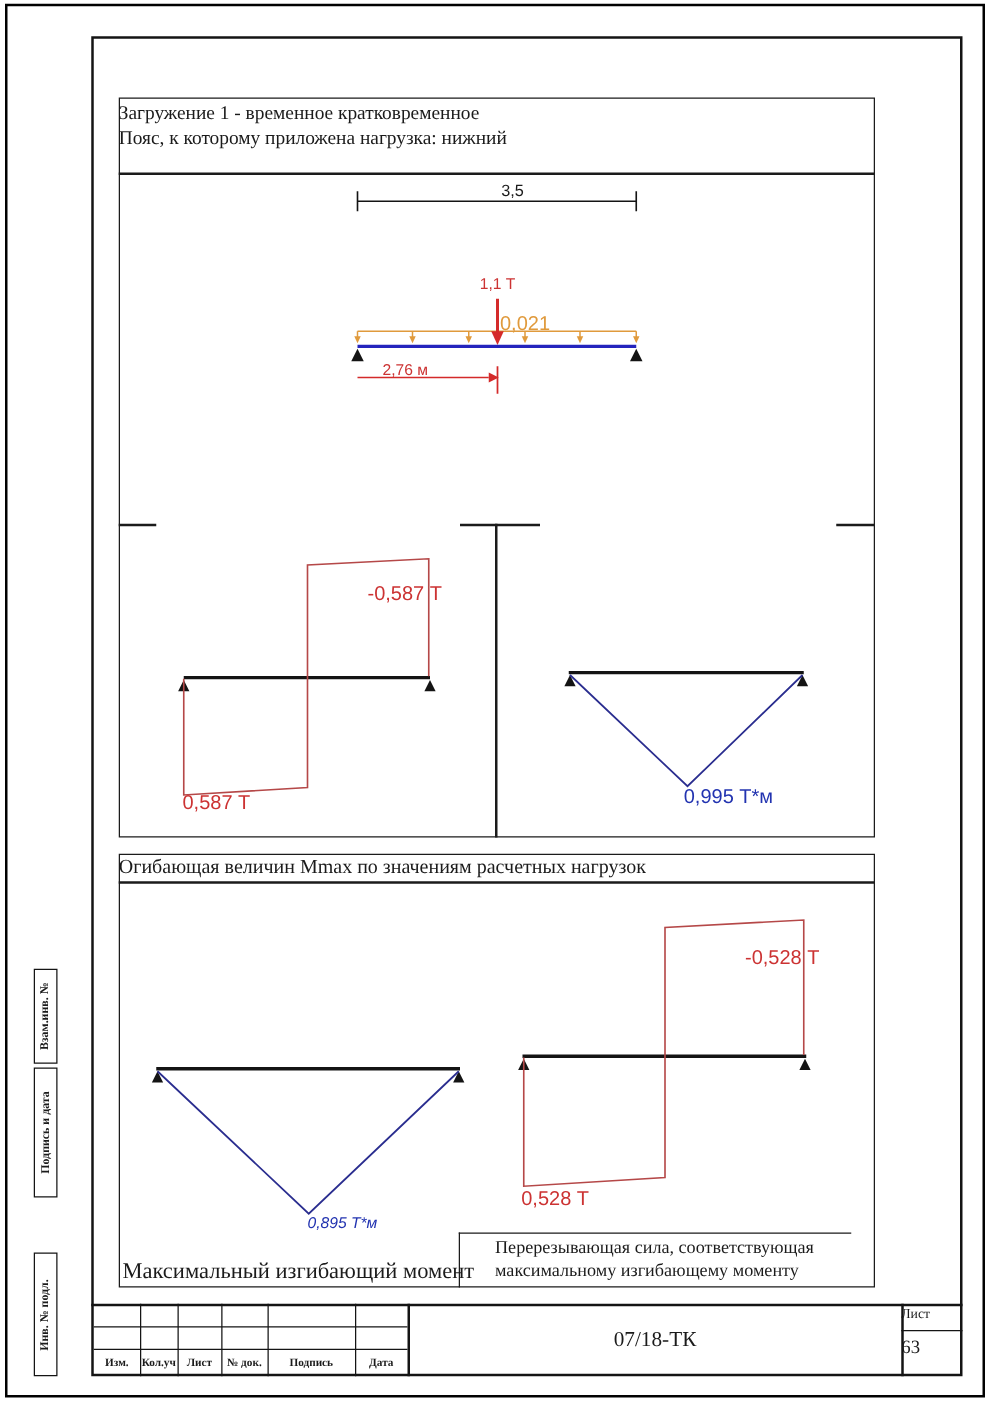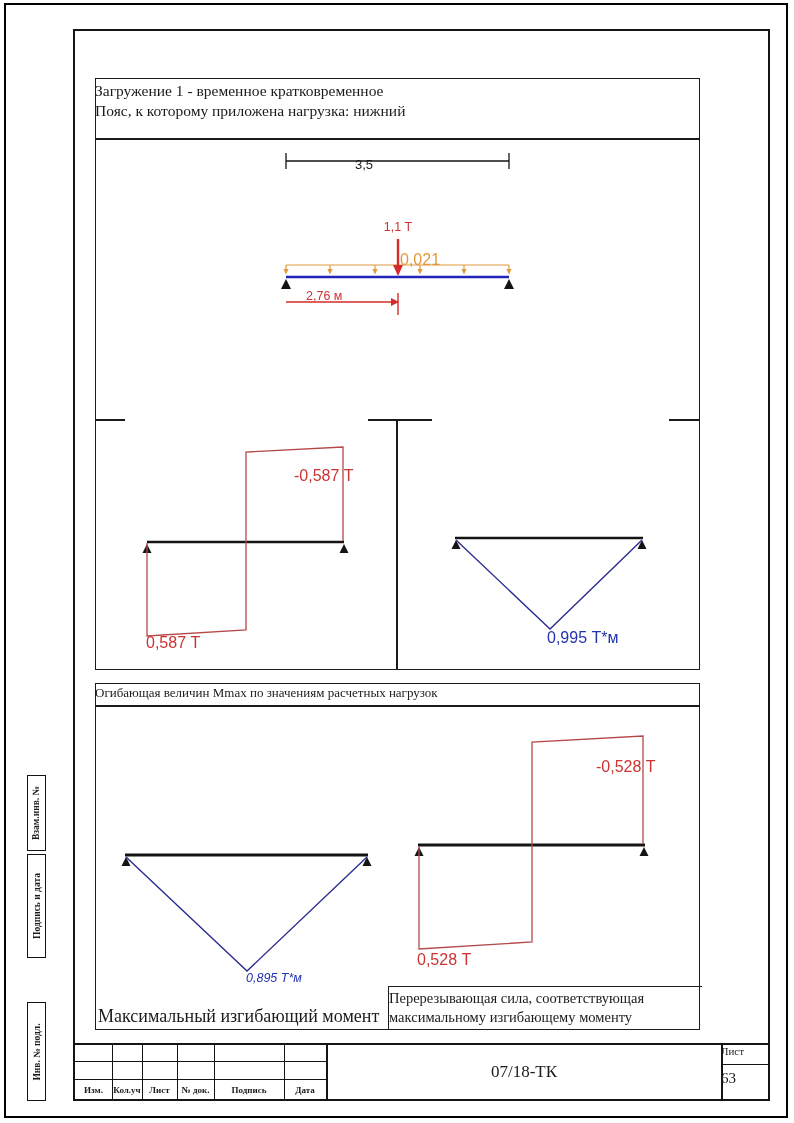--- a/index.html
+++ b/index.html
@@ -49,24 +49,24 @@
     <div>Пояс, к которому приложена нагрузка: нижний</div>
   </div>
   <div class="abs hseg" style="left:95px;top:138px;width:605px;"></div>
 
   <div class="abs hseg" style="left:95px;top:419px;width:30px;"></div>
   <div class="abs hseg" style="left:368px;top:419px;width:64px;"></div>
   <div class="abs hseg" style="left:669px;top:419px;width:31px;"></div>
   <div class="abs vseg" style="left:396px;top:419px;height:251px;"></div>
 
   <div class="abs box" style="left:95px;top:683px;width:605px;height:347px;"></div>
-  <div class="abs serif-c" style="left:95px;top:685px;width:605px;font-size:13px;">Огибающая величин Mmax по значениям расчетных нагрузок</div>
+  <div class="abs serif-c" style="left:95px;top:685px;width:605px;font-size:16px;">Огибающая величин Mmax по значениям расчетных нагрузок</div>
   <div class="abs hseg" style="left:95px;top:705px;width:605px;"></div>
 
-  <div class="abs" style="left:388px;top:986px;width:314px;height:44px;border-top:1.5px solid #1b1b1b;border-left:1.5px solid #1b1b1b;box-sizing:border-box;">
+  <div class="abs" style="left:367px;top:986px;width:314px;height:44px;border-top:1.5px solid #1b1b1b;border-left:1.5px solid #1b1b1b;box-sizing:border-box;padding-left:28px;">
     <div class="serif-c" style="font-size:14.5px;line-height:19px;padding-top:2px;">
       <div>Перерезывающая сила, соответствующая</div>
       <div>максимальному изгибающему моменту</div>
     </div>
   </div>
 
   <div class="abs" style="left:98px;top:1006px;font-size:18px;font-family:'Liberation Serif',serif;">Максимальный изгибающий момент</div>
 
   <svg class="abs" style="left:0;top:0;" width="794" height="1123" viewBox="0 0 794 1123">
 
@@ -125,21 +125,21 @@
     </g>
 
     <g>
       <path d="M418 845 H645" stroke="#141414" stroke-width="2.8" fill="none"></path>
       <polygon points="419,847 414.5,856 423.5,856" fill="#141414"></polygon>
       <polygon points="644,847 639.5,856 648.5,856" fill="#141414"></polygon>
       <path d="M419 846 V949 L532 942 V742 L643 736 V844" stroke="#b54848" stroke-width="1.3" fill="none"></path>
     </g>
   </svg>
 
-  <div class="abs dlbl" style="left:355px;top:145px;width:42px;text-align:left;font-size:13px;margin-top:12px;">3,5</div>
+  <div class="abs dlbl" style="left:377px;top:145px;width:42px;text-align:right;font-size:13px;">3,5</div>
   <div class="abs dlbl red" style="left:375px;top:220px;width:46px;text-align:center;font-size:12.5px;">1,1 Т</div>
   <div class="abs dlbl orange" style="left:400px;top:251px;">0,021</div>
   <div class="abs dlbl red" style="left:306px;top:289px;font-size:12.5px;">2,76 м</div>
 
   <div class="abs dlbl red" style="left:294px;top:467px;">-0,587 Т</div>
   <div class="abs dlbl red" style="left:146px;top:634px;">0,587 Т</div>
   <div class="abs dlbl blue" style="left:547px;top:629px;">0,995 Т*м</div>
 
   <div class="abs dlbl blue" style="left:246px;top:971px;font-size:12.5px;font-style:italic;">0,895 Т*м</div>
   <div class="abs dlbl red" style="left:596px;top:758px;">-0,528 Т</div>

